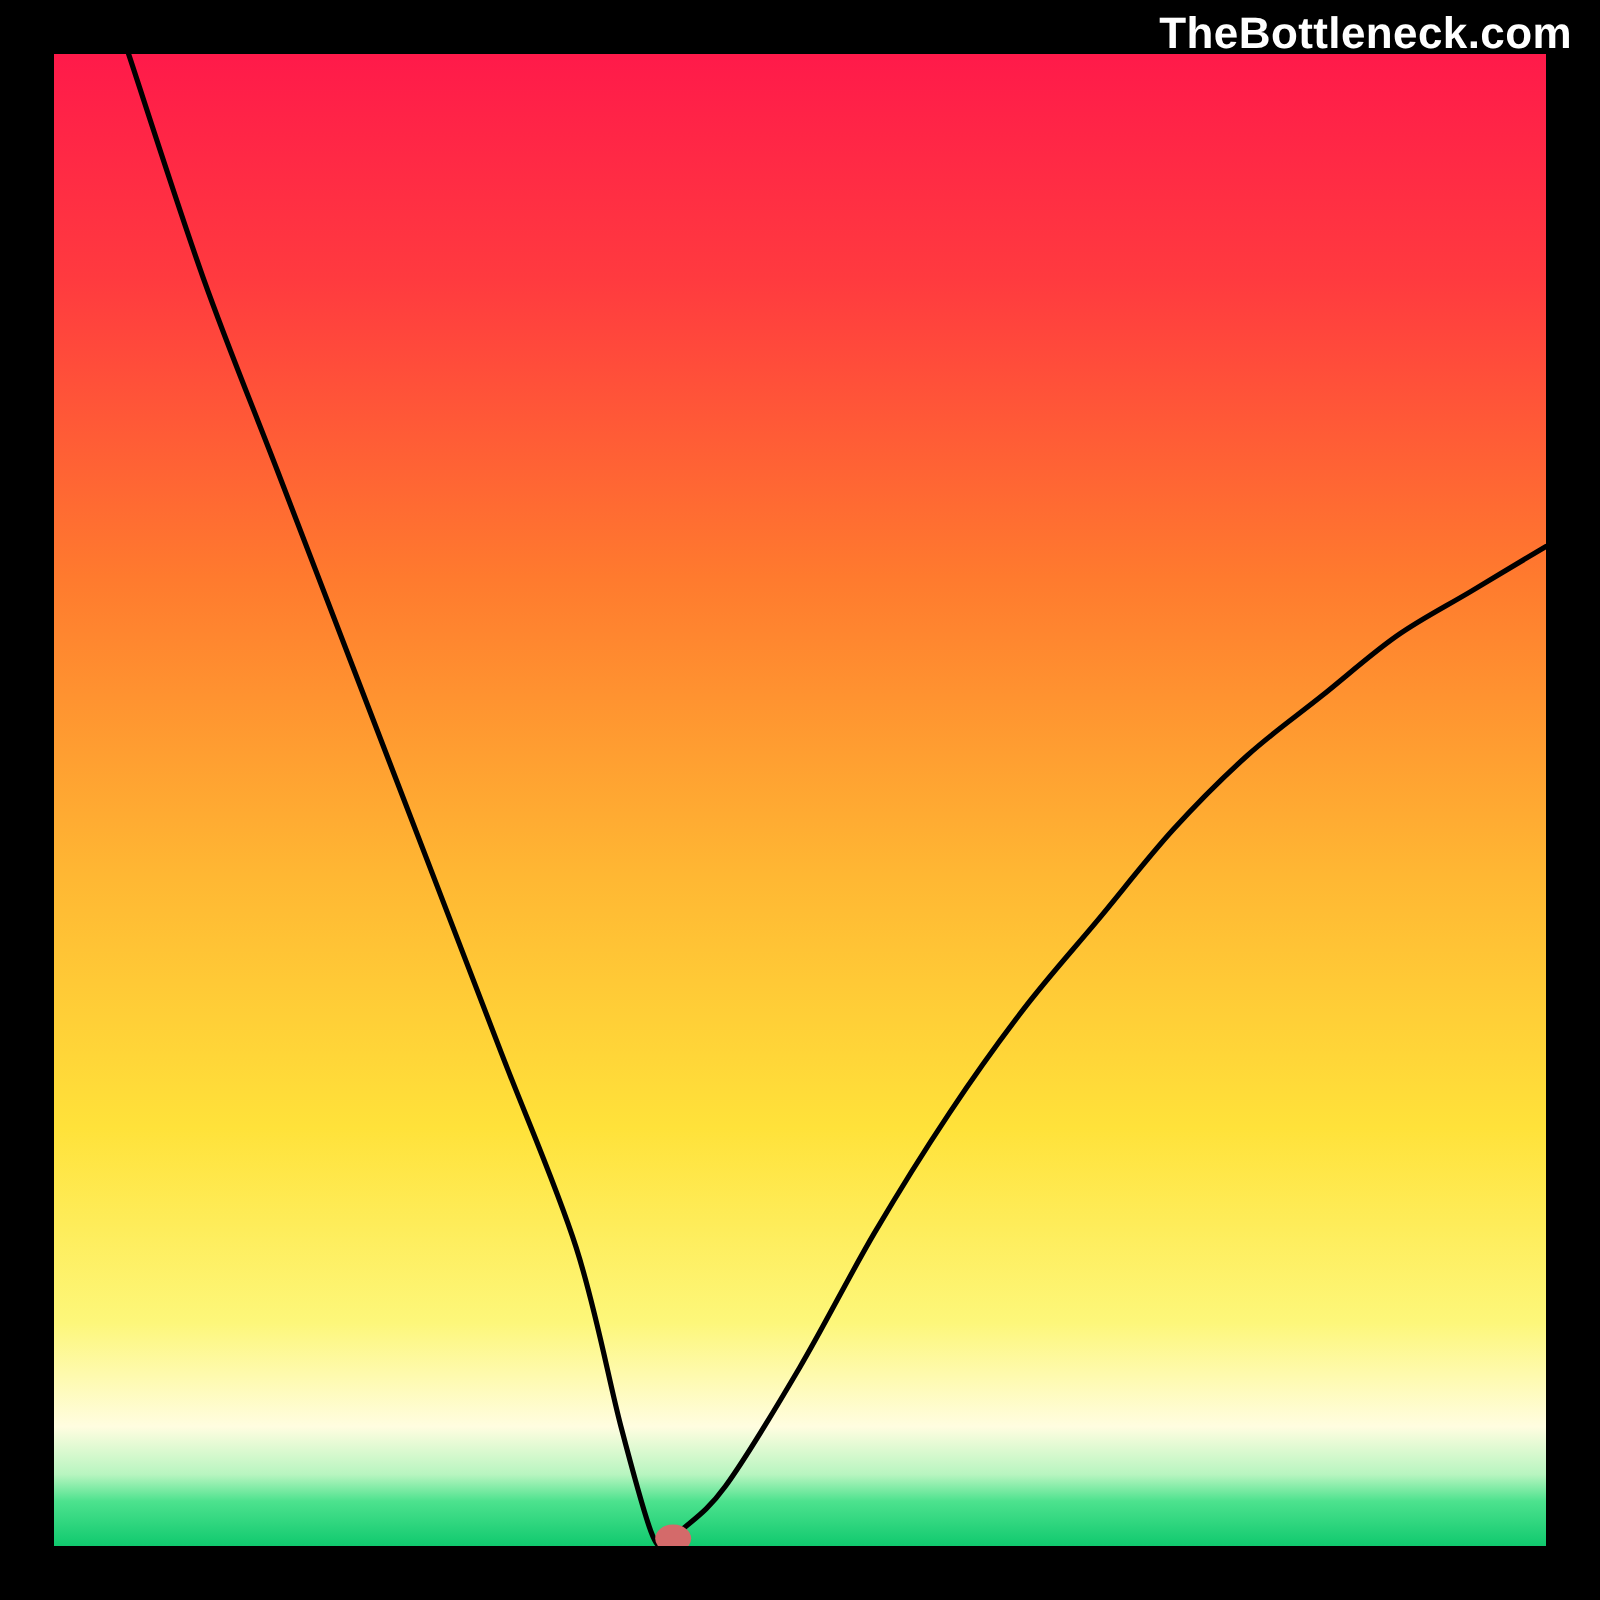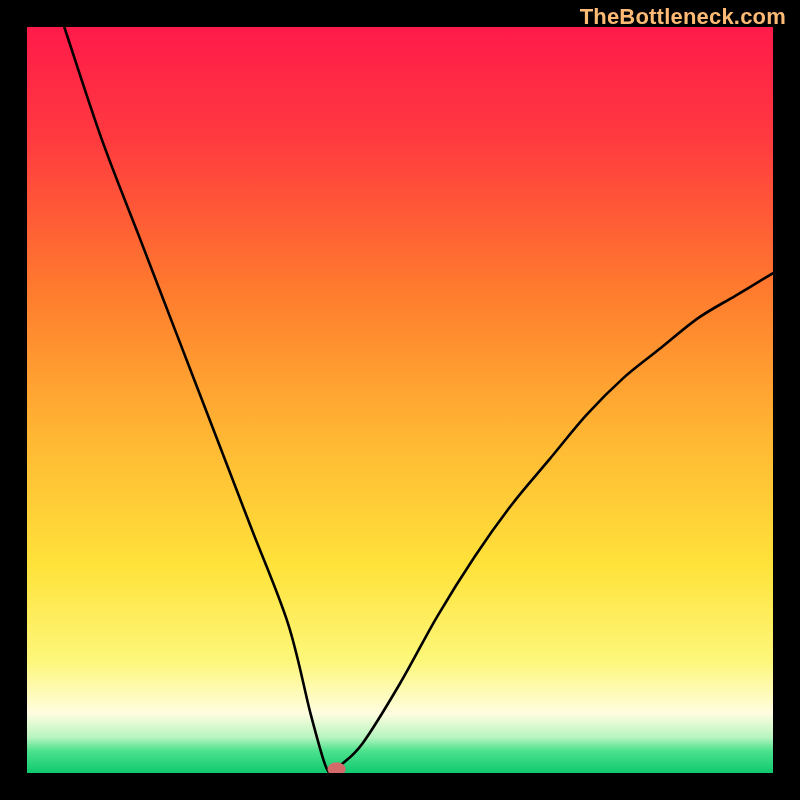--- a/index.html
+++ b/index.html
@@ -16,21 +16,21 @@
     width: 800px;
     height: 800px;
     background: #000;
   }
   .watermark {
     position: absolute;
     top: 4px;
     right: 14px;
     font-size: 22px;
     font-weight: 600;
-    color: #fdba74;
+    color: #ffffff;
     letter-spacing: 0.2px;
     user-select: none;
   }
   .plot {
     position: absolute;
     left: 27px;
     top: 27px;
     width: 746px;
     height: 746px;
   }

